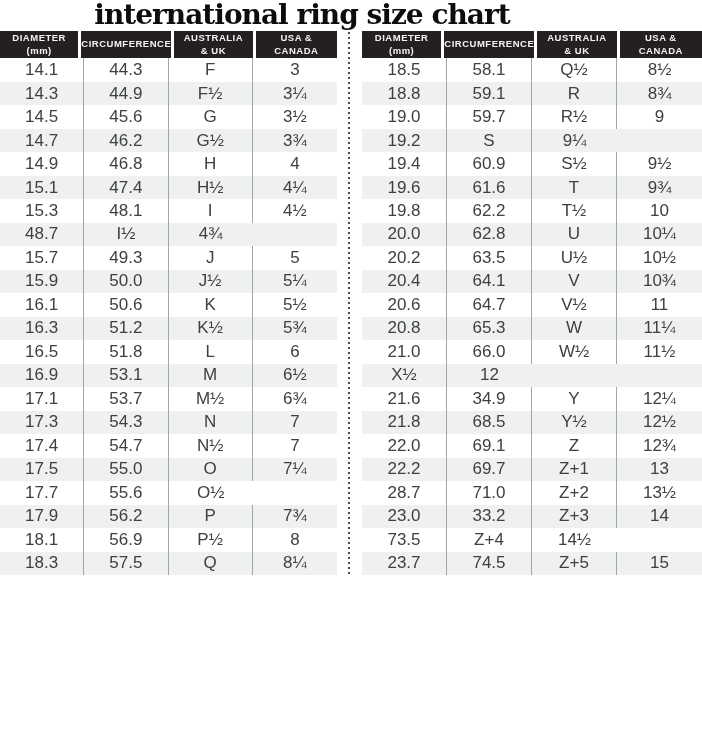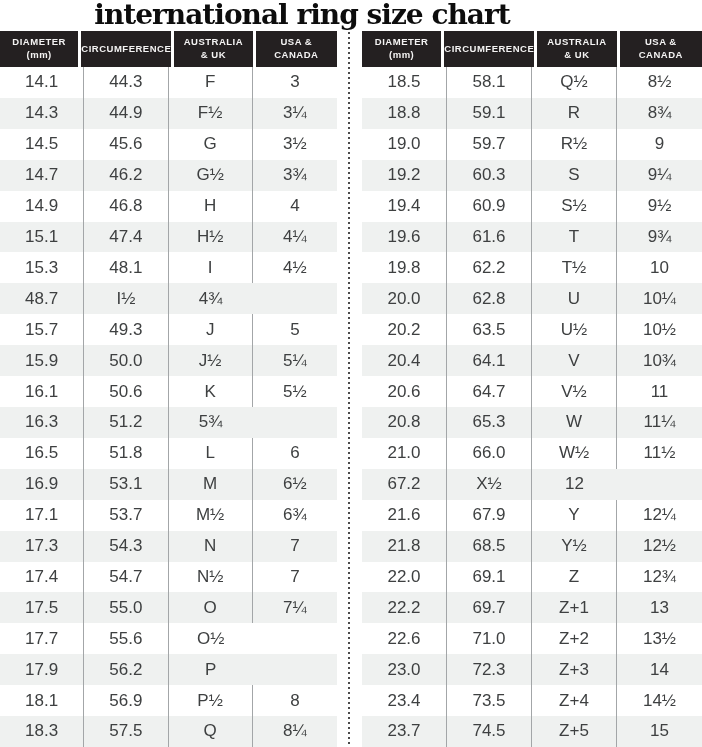--- a/index.html
+++ b/index.html
@@ -7,21 +7,21 @@
     width:702px;height:747px;background:#ffffff;overflow:hidden;
     font-family:"Liberation Sans","DejaVu Sans",sans-serif;
     position:relative;
   }
   .title{
     width:604px;height:31px;overflow:hidden;
     font-family:"DejaVu Serif","Liberation Serif",serif;
     font-weight:700;font-size:28px;line-height:30px;letter-spacing:-1px;
     color:#0d0d0d;text-align:center;white-space:nowrap;
   }
-  .tables{display:flex;height:716px;}
+  .tables{display:flex;height:544px;}
   .ring-table{display:flex;flex-direction:column;}
   .ring-table.left{width:337px;}
   .ring-table.right{width:340px;}
   .gutter{width:25px;position:relative;}
   .dotted{
     position:absolute;left:11px;top:1px;bottom:0;width:2px;
     background-image:repeating-linear-gradient(to bottom,#4a4a4a 0 2px,transparent 2px 5px);
   }
   .thead{
     height:36px;background:#242021;display:grid;
@@ -122,20 +122,21 @@
           </div>
           <div class="tr">
             <div class="td">16.1</div>
             <div class="td">50.6</div>
             <div class="td">K</div>
             <div class="td">5½</div>
           </div>
           <div class="tr">
             <div class="td">16.3</div>
             <div class="td">51.2</div>
+            <div class="td">K½</div>
             <div class="td">5¾</div>
           </div>
           <div class="tr">
             <div class="td">16.5</div>
             <div class="td">51.8</div>
             <div class="td">L</div>
             <div class="td">6</div>
           </div>
           <div class="tr">
             <div class="td">16.9</div>
@@ -169,20 +170,21 @@
           </div>
           <div class="tr">
             <div class="td">17.7</div>
             <div class="td">55.6</div>
             <div class="td">O½</div>
           </div>
           <div class="tr">
             <div class="td">17.9</div>
             <div class="td">56.2</div>
             <div class="td">P</div>
+            <div class="td">7¾</div>
           </div>
           <div class="tr">
             <div class="td">18.1</div>
             <div class="td">56.9</div>
             <div class="td">P½</div>
             <div class="td">8</div>
           </div>
           <div class="tr">
             <div class="td">18.3</div>
             <div class="td">57.5</div>
@@ -220,21 +222,20 @@
             <div class="td">8¾</div>
           </div>
           <div class="tr">
             <div class="td">19.0</div>
             <div class="td">59.7</div>
             <div class="td">R½</div>
             <div class="td">9</div>
           </div>
           <div class="tr">
             <div class="td">19.2</div>
-            <div class="td">60.3</div>
             <div class="td">S</div>
             <div class="td">9¼</div>
           </div>
           <div class="tr">
             <div class="td">19.4</div>
             <div class="td">60.9</div>
             <div class="td">S½</div>
             <div class="td">9½</div>
           </div>
           <div class="tr">
@@ -279,27 +280,26 @@
             <div class="td">W</div>
             <div class="td">11¼</div>
           </div>
           <div class="tr">
             <div class="td">21.0</div>
             <div class="td">66.0</div>
             <div class="td">W½</div>
             <div class="td">11½</div>
           </div>
           <div class="tr">
-            <div class="td">67.2</div>
             <div class="td">X½</div>
             <div class="td">12</div>
           </div>
           <div class="tr">
             <div class="td">21.6</div>
-            <div class="td">67.9</div>
+            <div class="td">34.9</div>
             <div class="td">Y</div>
             <div class="td">12¼</div>
           </div>
           <div class="tr">
             <div class="td">21.8</div>
             <div class="td">68.5</div>
             <div class="td">Y½</div>
             <div class="td">12½</div>
           </div>
           <div class="tr">
@@ -308,33 +308,32 @@
             <div class="td">Z</div>
             <div class="td">12¾</div>
           </div>
           <div class="tr">
             <div class="td">22.2</div>
             <div class="td">69.7</div>
             <div class="td">Z+1</div>
             <div class="td">13</div>
           </div>
           <div class="tr">
-            <div class="td">22.6</div>
+            <div class="td">28.7</div>
             <div class="td">71.0</div>
             <div class="td">Z+2</div>
             <div class="td">13½</div>
           </div>
           <div class="tr">
             <div class="td">23.0</div>
-            <div class="td">72.3</div>
+            <div class="td">33.2</div>
             <div class="td">Z+3</div>
             <div class="td">14</div>
           </div>
           <div class="tr">
-            <div class="td">23.4</div>
             <div class="td">73.5</div>
             <div class="td">Z+4</div>
             <div class="td">14½</div>
           </div>
           <div class="tr">
             <div class="td">23.7</div>
             <div class="td">74.5</div>
             <div class="td">Z+5</div>
             <div class="td">15</div>
           </div>

